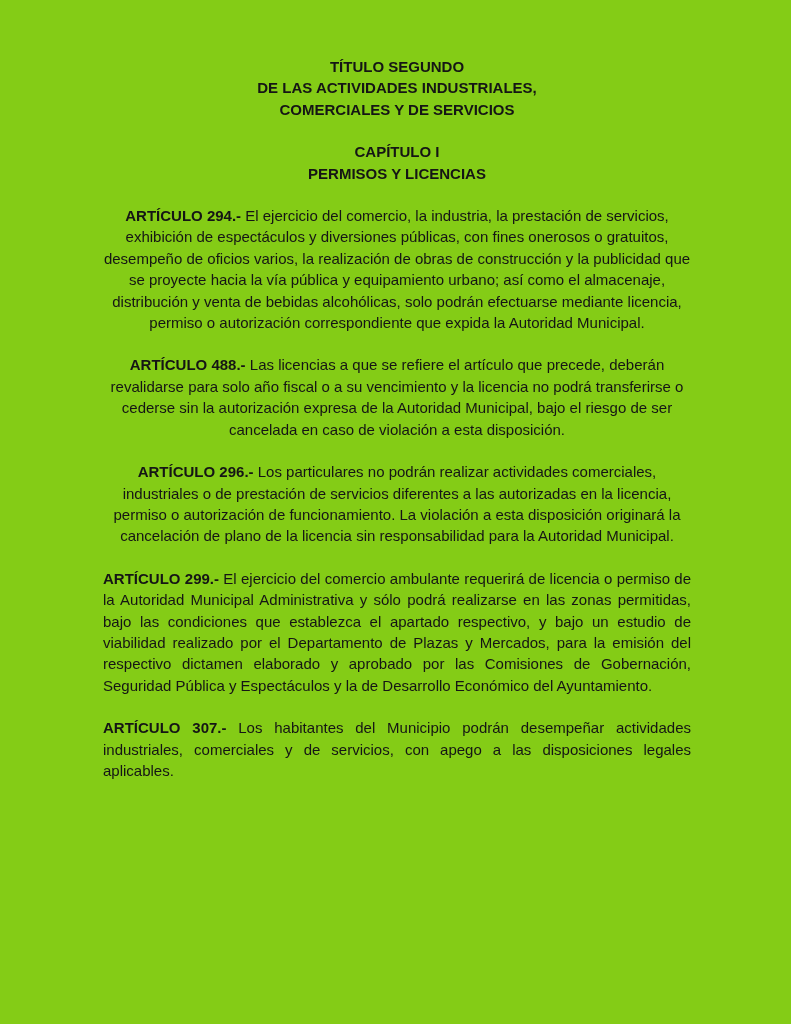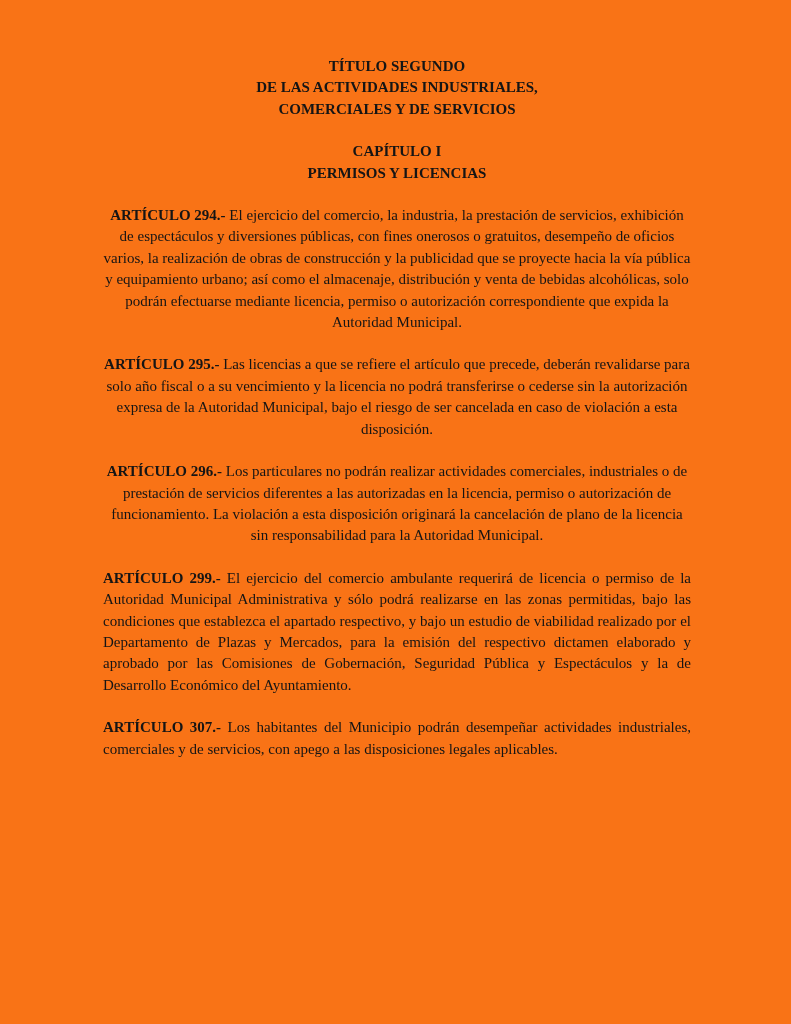--- a/index.html
+++ b/index.html
@@ -5,23 +5,23 @@
   html, body {
     margin: 0;
     padding: 0;
     background: #ffffff;
   }
   .page {
     position: relative;
     width: 791px;
     height: 1024px;
     margin: 0;
-    background: #f97316;
+    background: #84cc16;
     color: #151515;
-    font-family: Liberation Serif, serif;
+    font-family: Liberation Sans, sans-serif;
     font-size: 15px;
     line-height: 21.4px;
     box-sizing: border-box;
     padding: 56px 100px 0 103px;
     overflow: hidden;
     -webkit-font-smoothing: antialiased;
   }
   .doc-title, .doc-heading {
     text-align: center;
     font-weight: bold;
@@ -51,18 +51,18 @@
       <div>TÍTULO SEGUNDO</div>
       <div>DE LAS ACTIVIDADES INDUSTRIALES,</div>
       <div>COMERCIALES Y DE SERVICIOS</div>
     </div>
   <div>
       <div class="doc-heading">
         <div>CAPÍTULO I</div>
         <div>PERMISOS Y LICENCIAS</div>
       </div>
       <p class="article"><strong class="article-label">ARTÍCULO 294.-</strong> <span>El ejercicio del comercio, la industria, la prestación de servicios, exhibición de espectáculos y diversiones públicas, con fines onerosos o gratuitos, desempeño de oficios varios, la realización de obras de construcción y la publicidad que se proyecte hacia la vía pública y equipamiento urbano; así como el almacenaje, distribución y venta de bebidas alcohólicas, solo podrán efectuarse mediante licencia, permiso o autorización correspondiente que expida la Autoridad Municipal.</span></p>
-      <p class="article"><strong class="article-label">ARTÍCULO 295.-</strong> <span>Las licencias a que se refiere el artículo que precede, deberán revalidarse para solo año fiscal o a su vencimiento y la licencia no podrá transferirse o cederse sin la autorización expresa de la Autoridad Municipal, bajo el riesgo de ser cancelada en caso de violación a esta disposición.</span></p>
+      <p class="article"><strong class="article-label">ARTÍCULO 488.-</strong> <span>Las licencias a que se refiere el artículo que precede, deberán revalidarse para solo año fiscal o a su vencimiento y la licencia no podrá transferirse o cederse sin la autorización expresa de la Autoridad Municipal, bajo el riesgo de ser cancelada en caso de violación a esta disposición.</span></p>
       <p class="article"><strong class="article-label">ARTÍCULO 296.-</strong> <span>Los particulares no podrán realizar actividades comerciales, industriales o de prestación de servicios diferentes a las autorizadas en la licencia, permiso o autorización de funcionamiento. La violación a esta disposición originará la cancelación de plano de la licencia sin responsabilidad para la Autoridad Municipal.</span></p>
       <p class="article justified"><strong class="article-label">ARTÍCULO 299.-</strong> <span>El ejercicio del comercio ambulante requerirá de licencia o permiso de la Autoridad Municipal Administrativa y sólo podrá realizarse en las zonas permitidas, bajo las condiciones que establezca el apartado respectivo, y bajo un estudio de viabilidad realizado por el Departamento de Plazas y Mercados, para la emisión del respectivo dictamen elaborado y aprobado por las Comisiones de Gobernación, Seguridad Pública y Espectáculos y la de Desarrollo Económico del Ayuntamiento.</span></p>
       <p class="article justified"><strong class="article-label">ARTÍCULO 307.-</strong> <span>Los habitantes del Municipio podrán desempeñar actividades industriales, comerciales y de servicios, con apego a las disposiciones legales aplicables.</span></p>
     </div>
 </div>
 
 </body></html>

